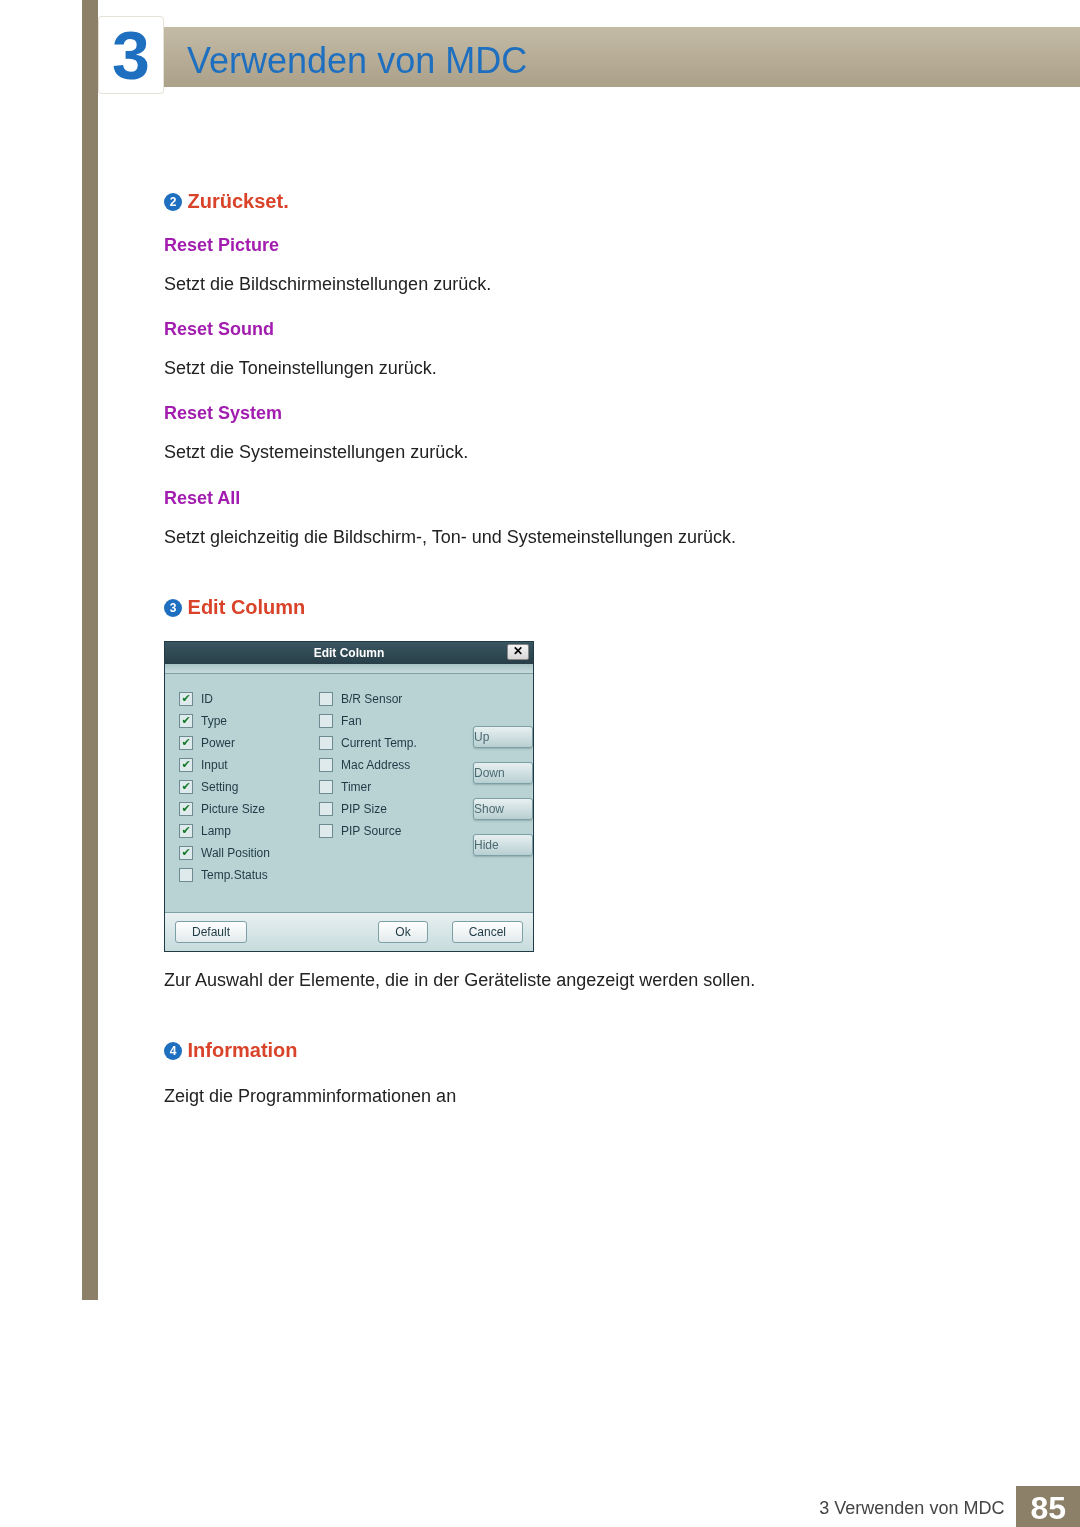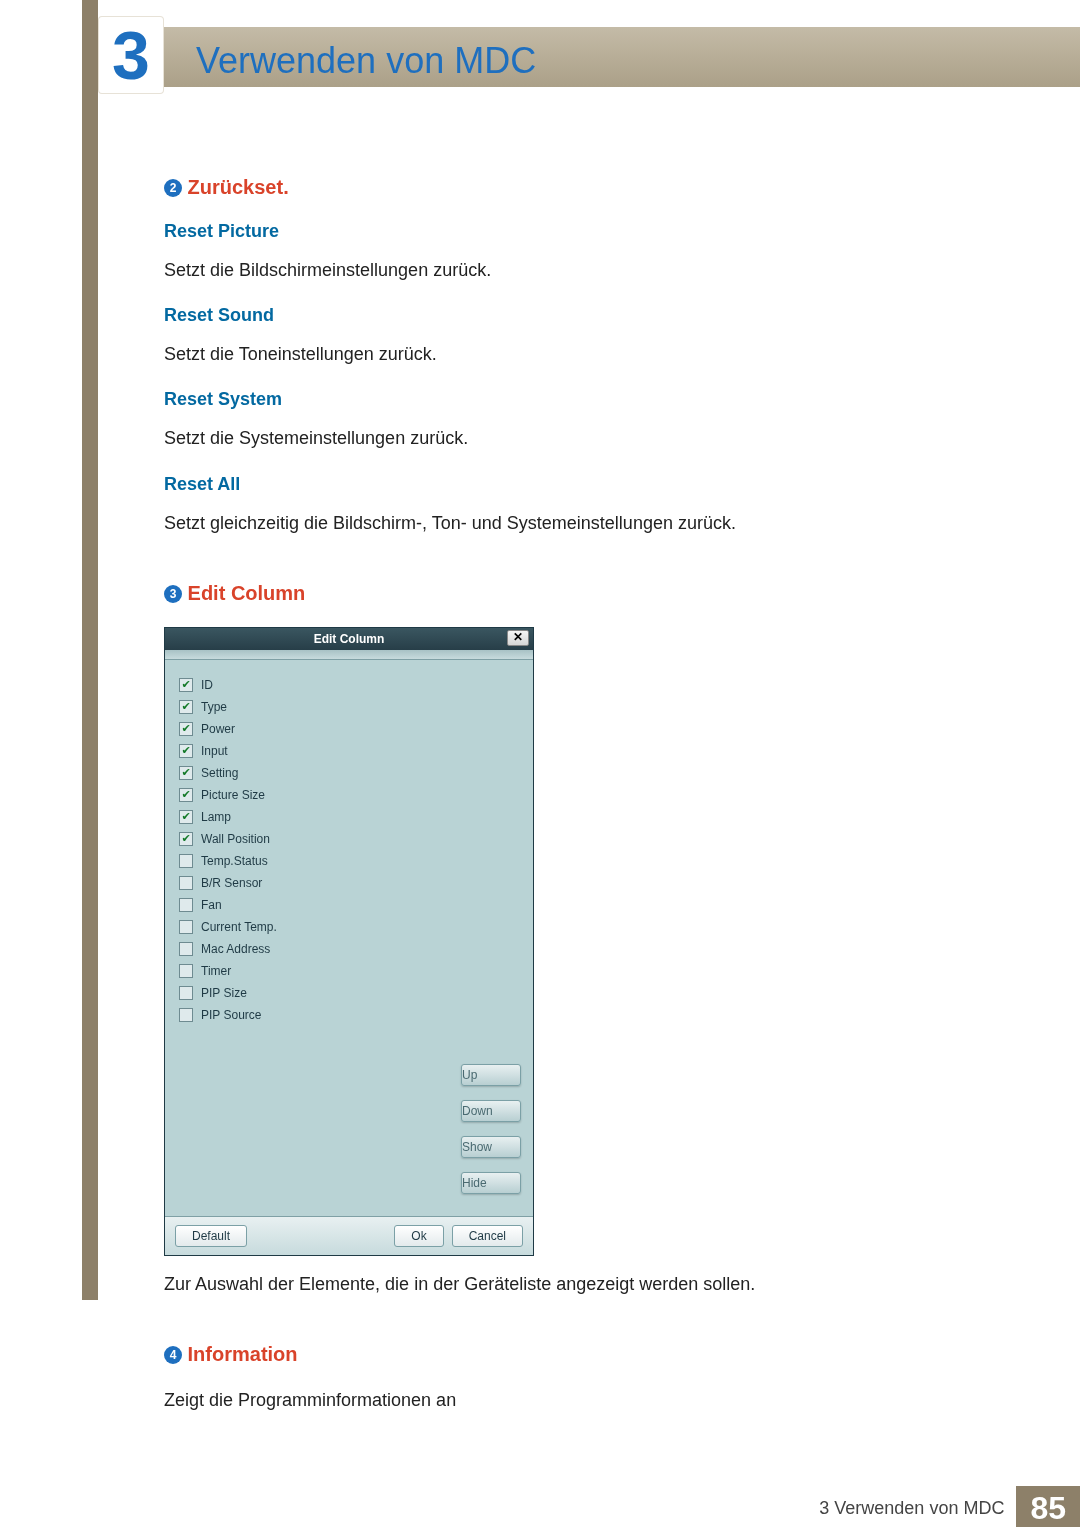--- a/index.html
+++ b/index.html
@@ -29,39 +29,39 @@
     border-radius: 4px;
     display: flex; align-items: center; justify-content: center;
     box-shadow: 0 0 0 1px #e7e2d7 inset;
   }
   .chapter-badge span {
     font-size: 68px; font-weight: 700; color: #1e6fbf;
     line-height: 1;
   }
   .chapter-title {
     position: absolute;
-    left: 196px; top: 40px;
+    left: 187px; top: 40px;
     font-size: 36px; color: #1e6fbf; font-weight: 400;
   }
   .content {
     position: absolute;
-    left: 164px; top: 176px; width: 760px;
+    left: 164px; top: 190px; width: 760px;
   }
   .num-bullet {
     display: inline-flex; align-items: center; justify-content: center;
     width: 18px; height: 18px; border-radius: 50%;
     background: #1e6fbf; color: #fff; font-size: 12px; font-weight: 700;
     vertical-align: 2px;
   }
   .sec-title {
     color: #d9432a; font-size: 20px; font-weight: 700;
     margin-bottom: 22px;
   }
   .sub-title {
-    font-weight: 700; font-size: 18px; color: #0369a1;
+    font-weight: 700; font-size: 18px; color: #a21caf;
     margin-top: 8px; margin-bottom: 10px;
   }
   .body-text { font-size: 18px; color: #222; margin-bottom: 22px; line-height: 1.4; margin-top: 16px; }
   .section-gap { height: 24px; }
 
   
   .dlg {
     width: 370px; margin: 6px 0 14px 0;
     border: 1px solid #1f3a45;
     background: #b9d3d5;
@@ -75,21 +75,21 @@
   .dlg-close {
     position: absolute; right: 4px; top: 2px;
     width: 22px; height: 16px;
     background: linear-gradient(#f5f5f5,#d6d6d6);
     border: 1px solid #888; border-radius: 2px;
     font-size: 12px; line-height: 13px; text-align: center;
     font-weight: 700; color: #000;
   }
   .dlg-divider { height: 10px; background: linear-gradient(#a8c2c5,#c7dbdd); border-bottom: 1px solid #7fa0a5; }
   .dlg-body {
-    display: flex; padding: 18px 12px 22px 14px; flex-direction: column;
+    display: flex; padding: 18px 0 22px 14px;
   }
   .col { width: 140px; }
   .row { display: flex; align-items: center; margin-bottom: 8px; color: #1f3a45; }
   .cb {
     width: 14px; height: 14px; margin-right: 8px;
     border: 1px solid #6e8b91; background: #dfeaec;
     display: inline-flex; align-items: center; justify-content: center;
     font-size: 11px; color: #157a2a;
   }
   .cb.on::after { content: "✔"; }
@@ -97,21 +97,21 @@
   .dbtn {
     width: 60px; height: 22px;
     background: linear-gradient(#e8f0f1,#b8cfd2);
     border: 1px solid #7ba0a6; border-radius: 3px;
     color: #4a6a71; font-size: 12px; text-align: left; line-height: 20px;
     box-shadow: 0 1px 2px rgba(0,0,0,.2);
   }
   .dlg-footer {
     background: linear-gradient(#e8f0f1,#c7dbdd);
     border-top: 1px solid #7fa0a5;
-    display: flex; align-items: center; padding: 8px 10px; gap: 8px;
+    display: flex; align-items: center; padding: 8px 10px; gap: 24px;
   }
   .fbtn {
     height: 22px; padding: 0 16px;
     background: linear-gradient(#fff,#e3eaec);
     border: 1px solid #7ba0a6; border-radius: 3px;
     font-size: 12px; color: #1f3a45; line-height: 20px;
   }
   .spacer { flex: 1; }
 
   

